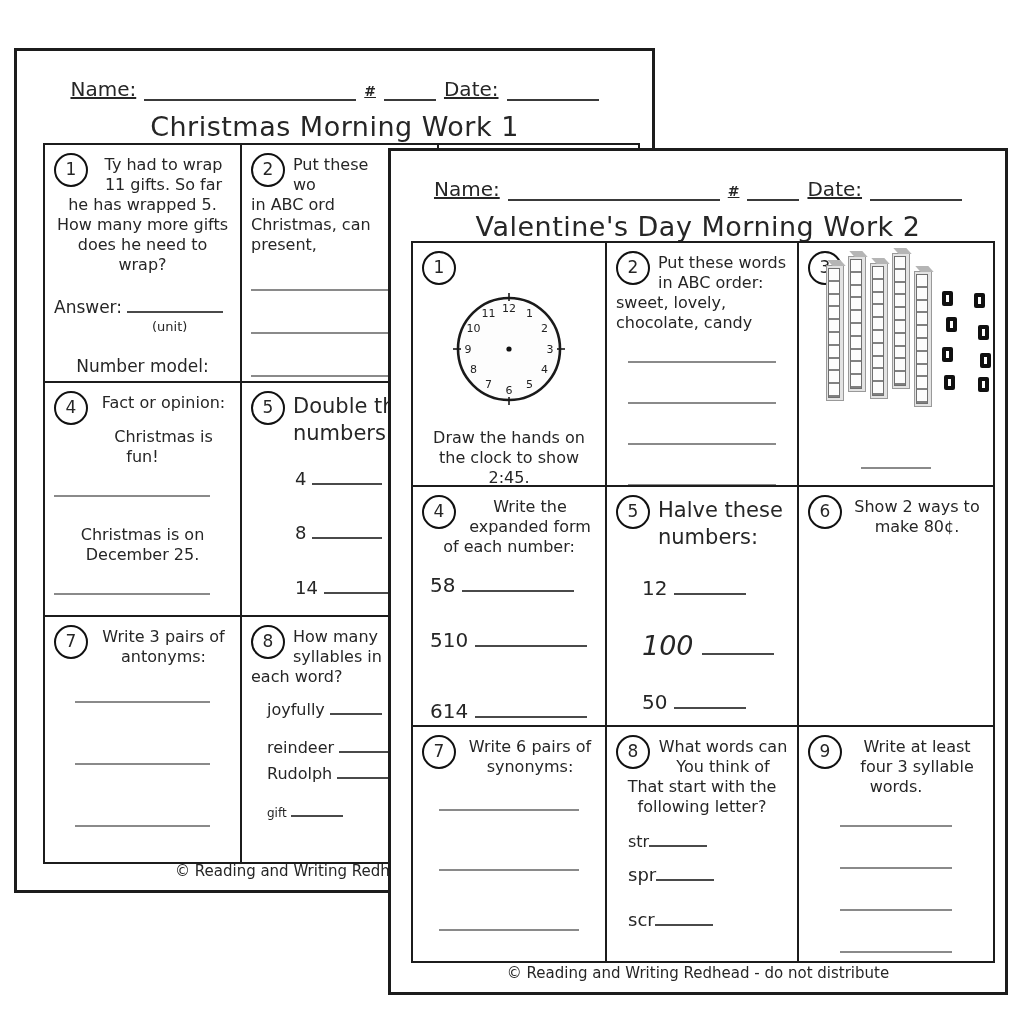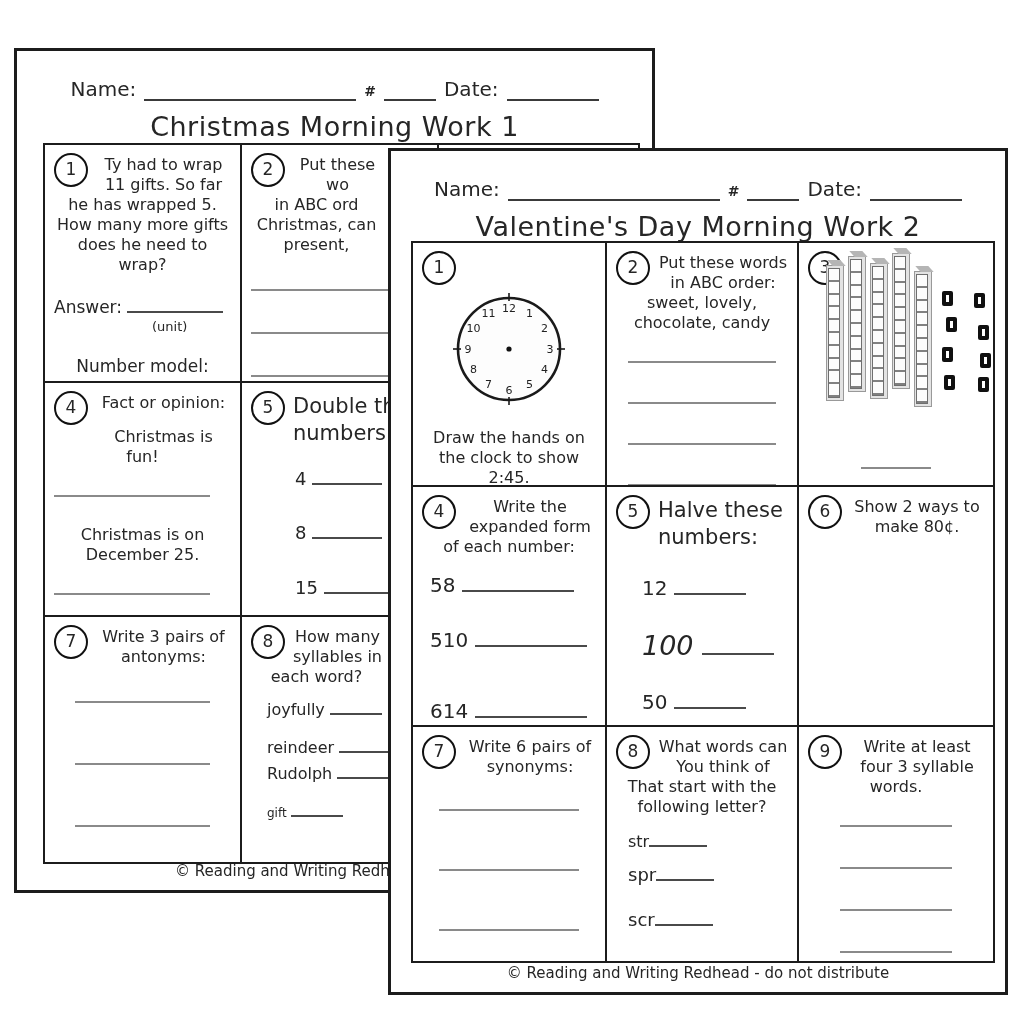--- a/index.html
+++ b/index.html
@@ -3,38 +3,38 @@
 <meta charset="utf-8">
 <style>
   html,body{margin:0;padding:0;}
   .canvas{position:relative;width:1024px;height:1024px;background:#ffffff;overflow:hidden;
           font-family:"DejaVu Sans",sans-serif;color:#262626;}
   .page{position:absolute;background:#ffffff;border:3px solid #1c1c1c;box-sizing:border-box;}
   .page.back{left:14px;top:48px;width:641px;height:845px;z-index:1;}
   .page.front{left:388px;top:148px;width:620px;height:847px;z-index:2;}
 
   .hdr{display:flex;align-items:flex-end;justify-content:center;gap:8px;margin-top:26px;
-       font-size:20px;white-space:nowrap;}
+       font-size:20px;white-space:nowrap;text-decoration:underline;}
   .wline{display:inline-block;border-bottom:2px solid #3a3a3a;height:16px;}
   .w215{width:212px;} .w55{width:52px;} .w95{width:92px;}
   .hashsign{font-size:14px;font-weight:bold;padding-bottom:2px;}
   .title{font-size:27px;font-weight:normal;text-align:center;margin:10px 0 0 0;letter-spacing:0.5px;}
 
   .table{display:grid;border:2px solid #1c1c1c;background:#fff;position:absolute;}
   .back .table{left:26px;top:92px;grid-template-columns:197px 197px 199px;grid-template-rows:238px 234px 245px;}
   .front .table{left:20px;top:90px;grid-template-columns:194px 192px 194px;grid-template-rows:244px 240px 234px;}
   .cell{position:relative;border-right:2px solid #1c1c1c;border-bottom:2px solid #1c1c1c;
         box-sizing:border-box;padding:8px 9px;overflow:hidden;font-size:16px;line-height:1.25;}
   .cell.last-col{border-right:none;} .cell.last-row{border-bottom:none;}
 
   .numcircle{float:left;width:34px;height:34px;border:2.5px solid #111;border-radius:50%;
              display:flex;align-items:center;justify-content:center;font-size:17px;
              margin:0 8px 4px 0;background:#fff;box-sizing:border-box;}
   .prompt{margin-top:2px;}
-  .p-center{text-align:center;} .p-right{text-align:center;} .p-left{text-align:left;}
+  .p-center{text-align:center;} .p-right{text-align:left;} .p-left{text-align:left;}
   .p-big{font-size:21px;line-height:1.3;}
   .padR{padding-right:46px;}
 
   .bline{border-bottom:2px solid #8a8a8a;height:2px;}
   .bline.abs-bottom{position:absolute;bottom:16px;left:50%;transform:translateX(-50%);}
 
   .item-row{white-space:nowrap;}
   .item-line{display:inline-block;border-bottom:2px solid #4a4a4a;height:14px;vertical-align:baseline;}
 
   .statement{text-align:center;font-size:16px;margin-top:12px;}
@@ -102,21 +102,21 @@
         </div>
         <div class="cell" style="grid-area: 2 / 2;">
           <span class="numcircle">5</span>
           <div class="prompt p-left p-big">
             <div>Double the</div>
             <div>numbers:</div>
           </div>
           <div style="margin-top: 20px; padding-left: 44px;">
             <div class="item-row" style="font-size: 18px; margin-bottom: 32px;"><span>4</span>&nbsp;<span class="item-line" style="width: 70px;"></span></div>
             <div class="item-row" style="font-size: 18px; margin-bottom: 32px;"><span>8</span>&nbsp;<span class="item-line" style="width: 70px;"></span></div>
-            <div class="item-row" style="font-size: 18px; margin-bottom: 32px;"><span>15</span>&nbsp;<span class="item-line" style="width: 70px;"></span></div>
+            <div class="item-row" style="font-size: 18px; margin-bottom: 32px;"><span>14</span>&nbsp;<span class="item-line" style="width: 70px;"></span></div>
           </div>
         </div>
         <div class="cell last-row" style="grid-area: 3 / 1;">
           <span class="numcircle">7</span>
           <div class="prompt p-center">Write 3 pairs of antonyms:</div>
           <div style="margin-top: 32px;">
             <div class="bline" style="width: 76%; margin-bottom: 58px; margin-left: auto; margin-right: auto;"></div>
             <div class="bline" style="width: 76%; margin-bottom: 58px; margin-left: auto; margin-right: auto;"></div>
             <div class="bline" style="width: 76%; margin-bottom: 58px; margin-left: auto; margin-right: auto;"></div>
           </div>

